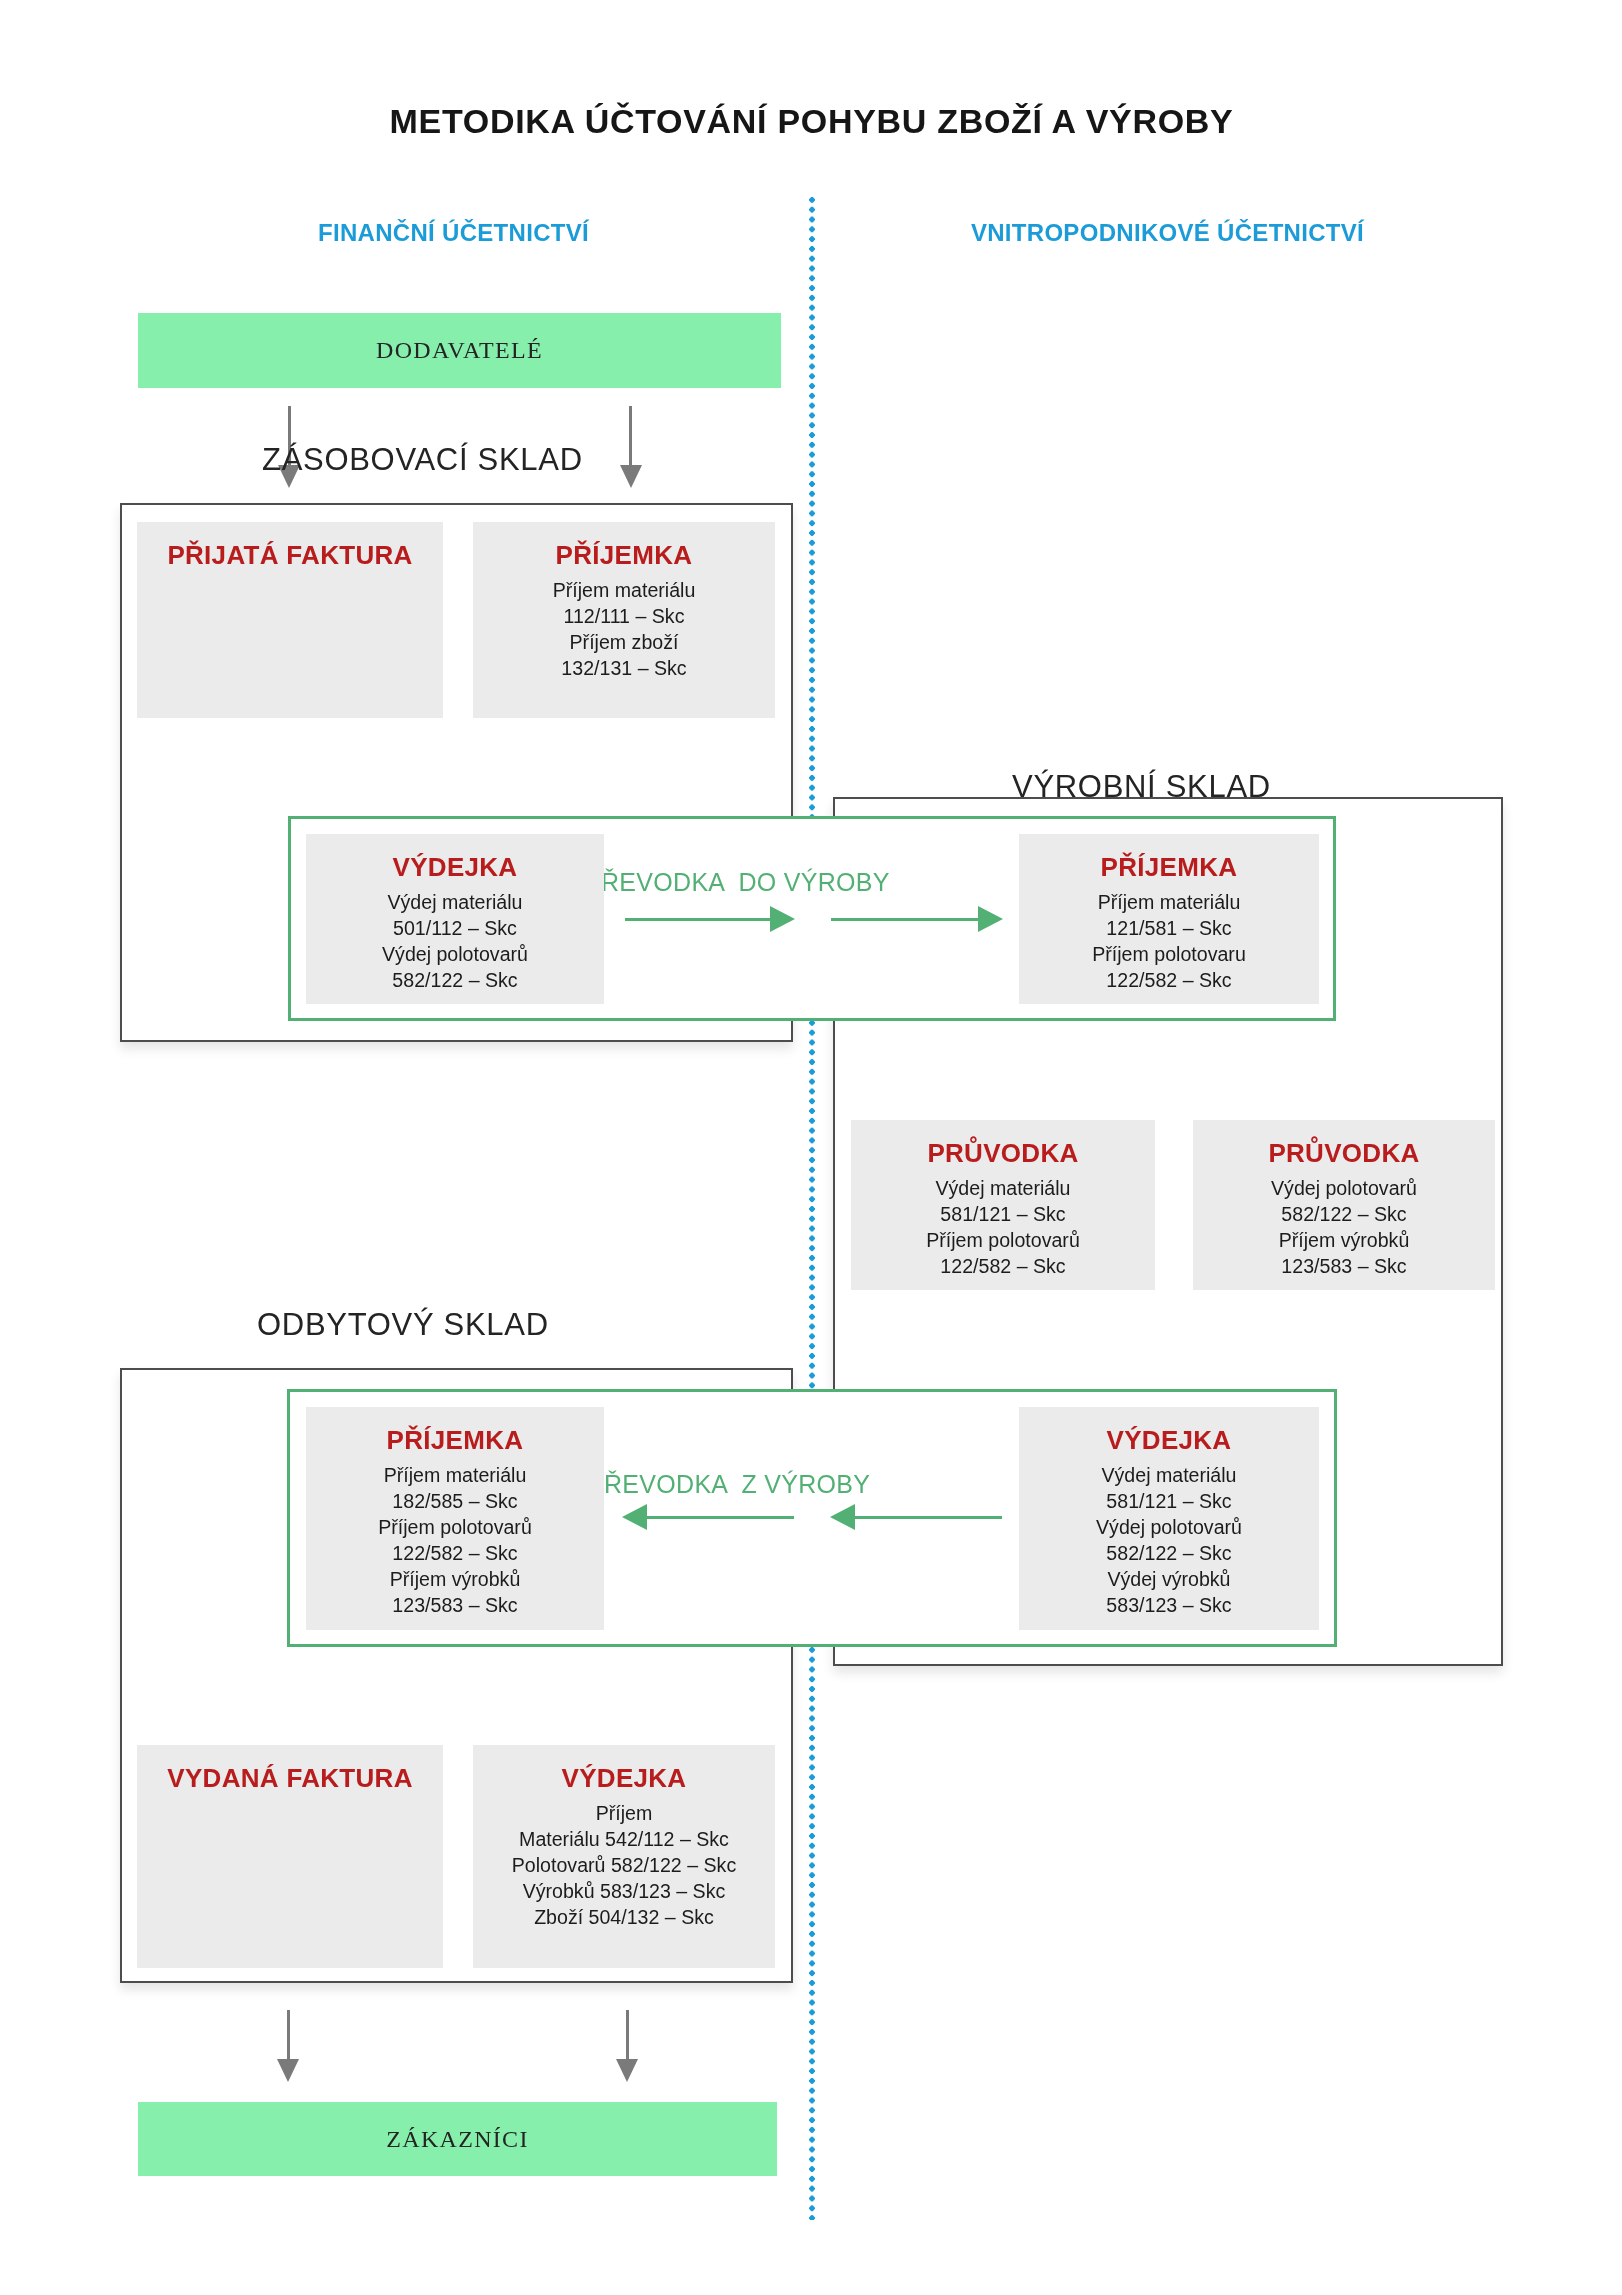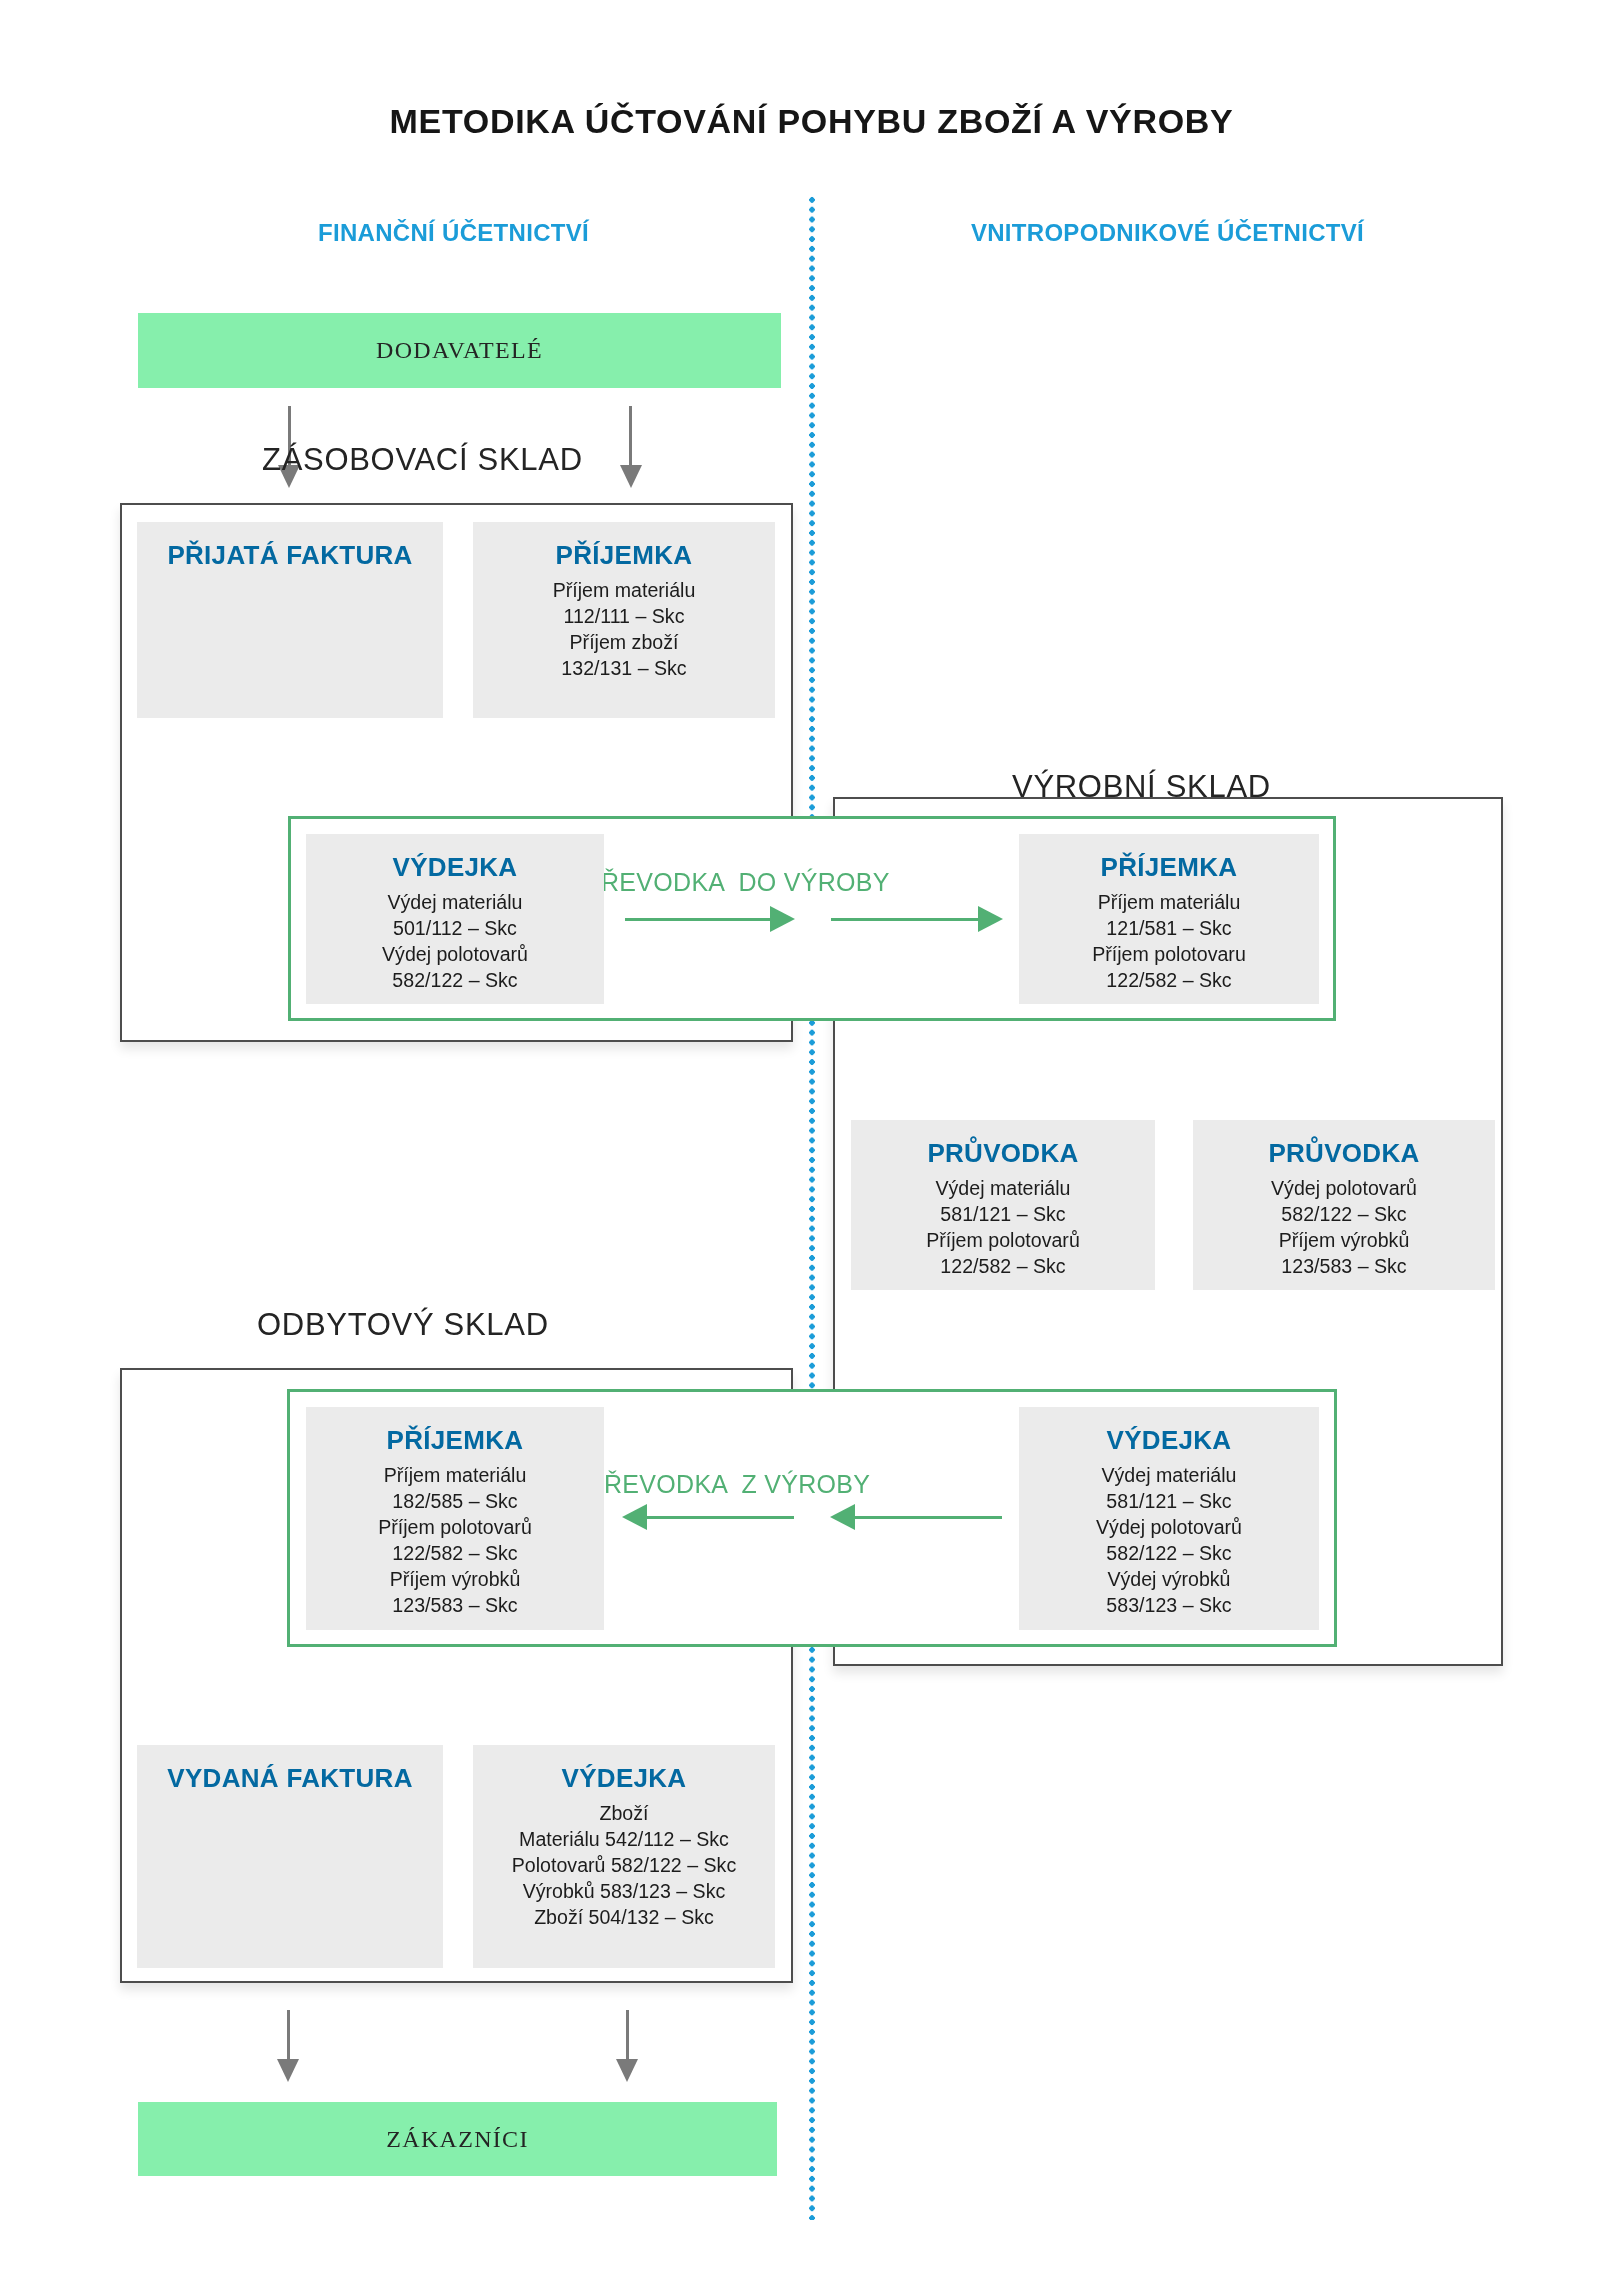--- a/index.html
+++ b/index.html
@@ -38,21 +38,21 @@
     position:absolute; border:2.6px solid #4d4d4d; background:transparent;
     box-shadow:0 6.5px 10.5px rgba(0,0,0,0.10); z-index:2;
   }
   .greenbox {
     position:absolute; border:3.3px solid #52b074; background:#ffffff; z-index:3;
   }
 
   .gbox {
     position:absolute; background:#ebebeb; text-align:center; padding-top:17px; z-index:4;
   }
-  .gbox-title { font-size:26px; font-weight:bold; line-height:33px; margin-bottom:5.2px; letter-spacing:0.3px; color:#0369a1; }
+  .gbox-title { font-size:26px; font-weight:bold; line-height:33px; margin-bottom:5.2px; letter-spacing:0.3px; color:#b91c1c; }
   .line { font-size:19.6px; line-height:26px; min-height:26px; color:#1c1c1c; }
 
   .greenlabel {
     position:absolute; width:458px; font-size:25px; color:#52b074;
     white-space:pre; letter-spacing:0.3px; z-index:4;
   }
 
   .vline  { position:absolute; width:2.6px; background:#7a7a7a; z-index:4; }
   .vhead  { position:absolute; width:0; height:0; border-left:11px solid transparent;
             border-right:11px solid transparent; border-top:23.6px solid #7a7a7a; z-index:4; }
@@ -183,21 +183,21 @@
       </div>
   </div>
 
   <div class="gbox" style="left:137px; top:1745px; width:306px; height:223px;">
     <div class="gbox-title">VYDANÁ FAKTURA</div>
   </div>
 
   <div class="gbox" style="left:473px; top:1745px; width:302px; height:223px;">
     <div class="gbox-title">VÝDEJKA</div>
     <div>
-        <div class="line">Zboží</div>
+        <div class="line">Příjem</div>
         <div class="line">Materiálu 542/112 – Skc</div>
         <div class="line">Polotovarů 582/122 – Skc</div>
         <div class="line">Výrobků 583/123 – Skc</div>
         <div class="line">Zboží 504/132 – Skc</div>
       </div>
   </div>
 
   <div class="vline" style="left:287px; top:2010px; height:50px;"></div>
   <div class="vhead" style="left:277px; top:2059px;"></div>
   <div class="vline" style="left:626px; top:2010px; height:50px;"></div>

